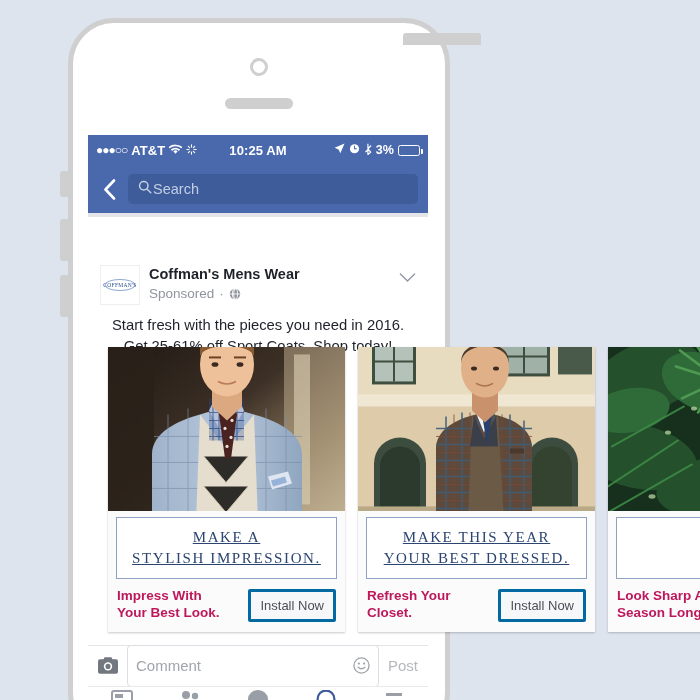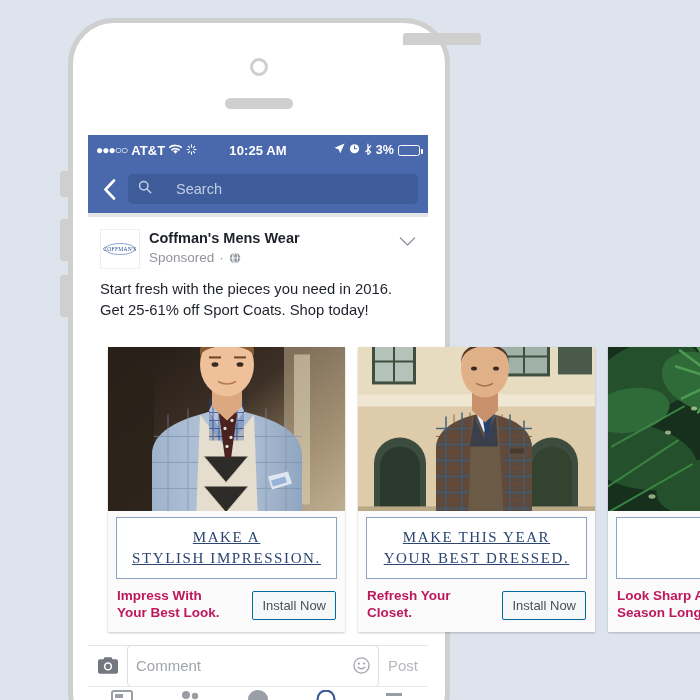--- a/index.html
+++ b/index.html
@@ -69,43 +69,43 @@
   
   #nav-bar{
     height:48px;background:#4a69ad;display:flex;align-items:center;
     padding:0 10px;box-sizing:border-box;gap:8px;
   }
   #back-chevron{
     width:22px;height:22px;flex:none;display:flex;align-items:center;justify-content:center;
   }
   #search-field{
     flex:1;height:30px;background:#3e5c99;border-radius:5px;
-    display:flex;align-items:center;padding:12px 10px;gap:24px;box-sizing:border-box;
+    display:flex;align-items:center;padding:12px 10px;gap:1px;box-sizing:border-box;
   }
   #search-placeholder{color:#c2cee6;font-size:14.5px;}
 
   #nav-divider{height:4px;background:#e3e5e9;}
 
   
-  #ad-header{display:flex;align-items:flex-start;padding:12px 12px 0 12px;gap:9px;}
+  #ad-header{display:flex;align-items:flex-start;padding:12px 12px 0 12px;gap:9px;margin-top:36px;}
   #advertiser-logo{
     width:40px;height:40px;flex:none;background:#ffffff;border:1px solid #eceef1;
     display:flex;align-items:center;justify-content:center;box-sizing:border-box;
   }
   #advertiser-logo svg{display:block;}
   .ad-head-text{flex:1;min-width:0;}
   #advertiser-name{font-size:14.5px;font-weight:bold;color:#1d2129;line-height:1.25;}
   #sponsored-row{display:flex;align-items:center;gap:5px;margin-top:3px;}
   #sponsored-label{font-size:13.5px;color:#90949c;}
   #sponsored-dot{font-size:13.5px;color:#90949c;}
   #globe-icon{color:#90949c;display:flex;}
   #options-chevron{flex:none;color:#9197a3;margin-top:4px;}
 
   #ad-body-text{
-    padding:10px 12px 12px 12px;font-size:14.8px;color:#1d2129;line-height:1.42;
+    padding:10px 12px 12px 12px;font-size:14.8px;color:#1d2129;line-height:1.42;text-align:center;
   }
 
   
   #carousel{
     position:absolute;left:108px;top:347px;width:600px;height:285px;
     display:flex;gap:13px;
   }
   .carousel-card{
     width:237px;flex:none;background:#fbfbfb;
     box-shadow:0 1px 2px rgba(0,0,0,.22);
@@ -120,21 +120,21 @@
     font-size:15px;letter-spacing:1.6px;line-height:1.38;text-decoration:underline;
   }
   .card-footer{
     display:flex;align-items:center;justify-content:space-between;
     padding:9px 9px 10px 9px;gap:8px;
   }
   .card-footer-title{
     font-size:13.5px;font-weight:bold;color:#be185d;line-height:1.25;
   }
   .install-button{
-    flex:none;background:#f6f7f9;border:1px solid #0369a1;border-radius:2px;
+    flex:none;background:#f6f7f9;border:3px solid #0369a1;border-radius:2px;
     padding:6px 9px;font-size:13px;color:#4b4f56;font-weight:normal;white-space:nowrap;
   }
 
   
   #comment-bar{
     position:absolute;left:88px;top:645px;width:340px;height:40px;
     background:#ffffff;border-top:1px solid #e5e5e5;
     display:flex;align-items:center;padding:0 10px;gap:9px;box-sizing:border-box;
   }
   #camera-icon{flex:none;color:#737780;display:flex;}

